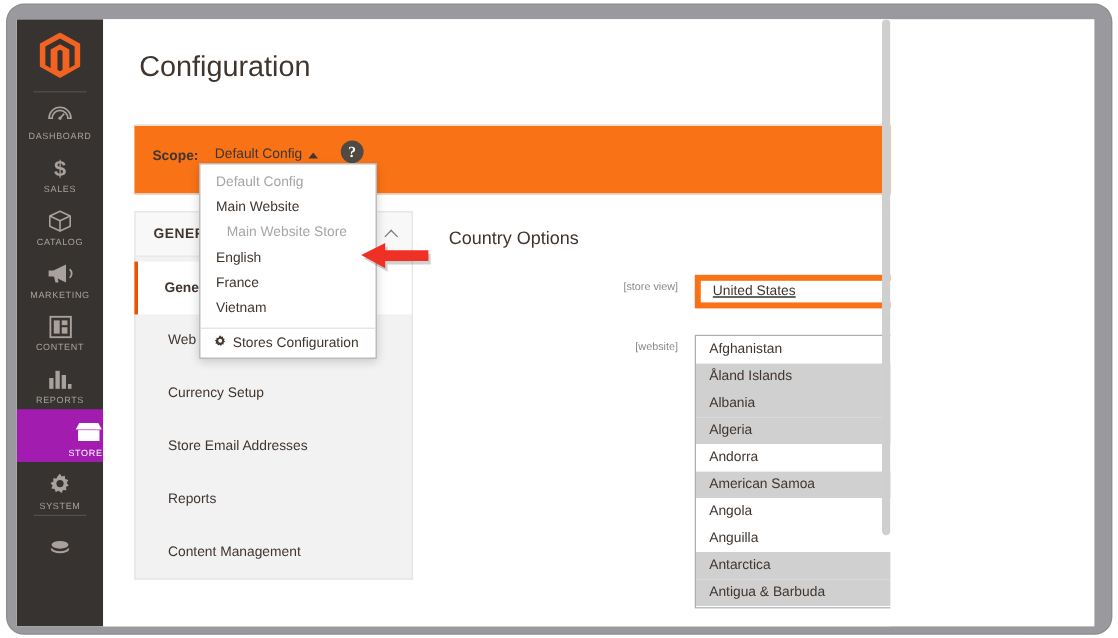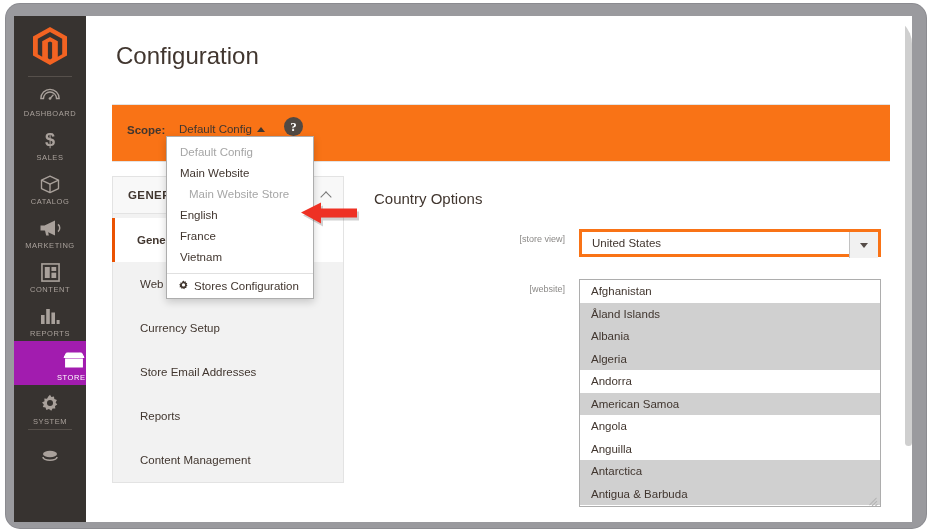--- a/index.html
+++ b/index.html
@@ -60,24 +60,23 @@
     font-family: "Liberation Sans", sans-serif;
   }
   .sb-item.active { background: #a21caf; padding-left: 48px; }
   .sb-item.active .sb-lab { color: #ffffff; }
   .sb-item.active svg * { fill: #ffffff !important; stroke: #ffffff !important; }
 
   
   #content {
     position: absolute;
     left: 72px; top: 0;
-    width: 826px; height: 506px;
+    width: 656px; height: 506px;
     background: #ffffff;
     overflow: hidden;
-    border-radius: 28px;
   }
 
   #page-title {
     position: absolute;
     left: 30px; top: 26px;
     font-size: 24px;
     color: #41362f;
     font-weight: normal;
     font-family: "Liberation Sans", sans-serif;
   }
@@ -191,24 +190,25 @@
   .field-scope {
     font-size: 9px; color: #8b8987;
     display: block; margin-top: 1px;
   }
   .field-control { flex: 1; }
 
   
   .mg-select {
     position: relative;
     width: 302px; height: 28px;
-    border: 3px solid #f97316;
+    border: 5px solid #f97316;
     background: #ffffff;
     display: flex; align-items: center;
     cursor: pointer;
+    text-decoration: underline;
   }
   .mg-select .sel-val {
     font-size: 11.5px; color: #41362f; padding-left: 10px;
   }
   .mg-select .sel-btn {
     position: absolute; right: 0; top: 0;
     width: 29px; height: 26px;
     background: #f1f1f1;
     border-left: 1px solid #c2c2c2;
     display: flex; align-items: center; justify-content: center;

